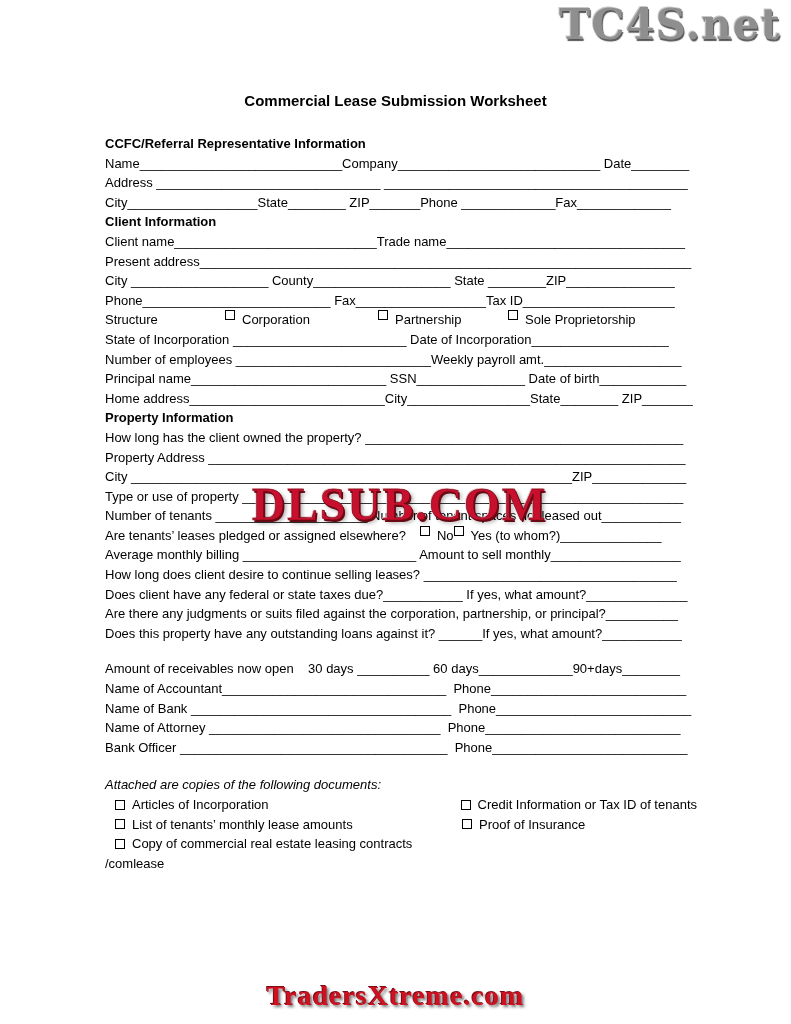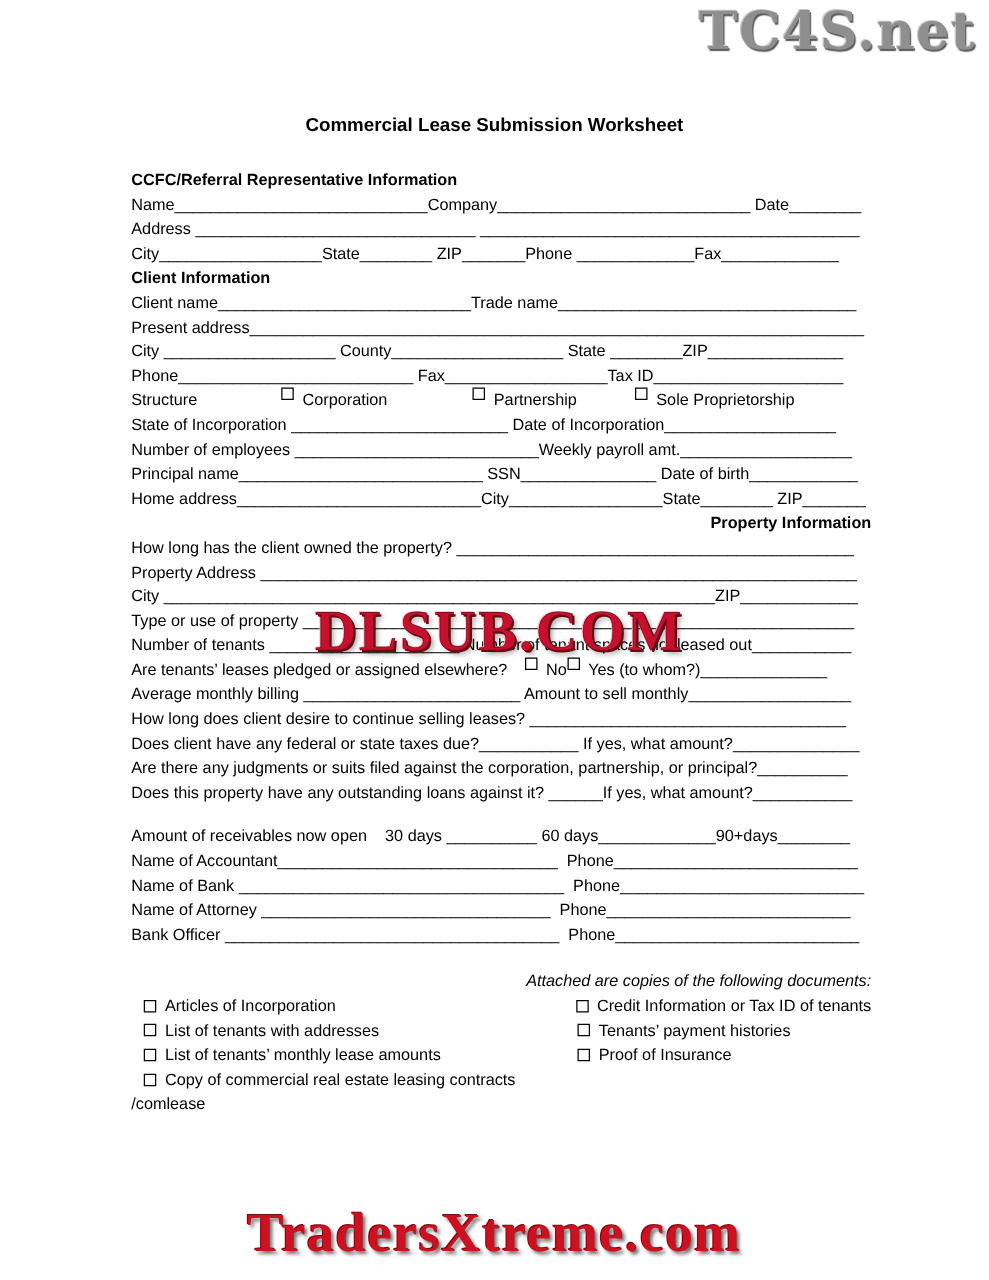--- a/index.html
+++ b/index.html
@@ -18,21 +18,21 @@
     position:absolute; top:92px; left:0; width:100%; text-align:center;
     font-size:15px; font-weight:bold; margin:0;
   }
   .content { position:absolute; left:105px; top:134px; width:592px; }
   h2.section {
     font-size:13px; font-weight:bold; margin:0; line-height:19.6px; height:19.6px;
   }
   .line { white-space:pre; line-height:19.6px; height:19.6px; }
   .row { display:flex; align-items:center; line-height:19.6px; height:19.6px; white-space:pre; }
   .mt24 { margin-top:24px; }
-  .mt18 { margin-top:18px;text-align:right; }
+  .mt18 { margin-top:18px; }
   .mt16 { margin-top:16px; }
   .cb {
     display:inline-block; width:8px; height:8px; border:1.3px solid #000;
     margin-right:7px; flex:0 0 auto; background:#fff;
   }
   .structure-label { display:inline-block; width:120px; }
   .opt { display:inline-flex; white-space:pre; }
   .opt-corp { width:125px; }
   .opt-part { width:130px;padding-left:28px; }
   .ml14 { margin-left:14px; }
@@ -44,21 +44,21 @@
   .watermark {
     position:absolute; left:252px; top:478px;
     font-family:"Liberation Serif", serif; font-weight:bold; font-size:46px;
     letter-spacing:2px; color:#c8102e;
     -webkit-text-stroke:0.5px #5a0810;
     text-shadow:1.5px 1.5px 0 #6b0a14, 3px 3px 4px rgba(0,0,0,0.35), -1px -1px 0 #f2b9c0;
     z-index:5;
   }
   .footer {
     position:absolute; bottom:12px; left:0; width:100%; text-align:center;
-    font-family:"Liberation Serif", serif; font-weight:bold; font-size:44px;
+    font-family:"Liberation Serif", serif; font-weight:bold; font-size:28px;
     color:#cf1020; letter-spacing:1px;
     text-shadow:2px 2px 3px rgba(90,90,90,0.85), -1px -1px 0 #7d0a14;
   }
 </style>
 </head>
 <body>
 
 <div class="page">
 
   <div class="logo">TC4S.net</div>
@@ -138,30 +138,20 @@
         <span>Articles of Incorporation</span>
       </span>
       <span class="doc-right">
         <span class="cb"></span>
         <span>Credit Information or Tax ID of tenants</span>
       </span>
     </div>
     <div class="doc-row">
       <span class="doc-left">
         <span class="cb"></span>
-        <span>List of tenants with addresses</span>
-      </span>
-      <span class="doc-right">
-        <span class="cb"></span>
-        <span>Tenants’ payment histories</span>
-      </span>
-    </div>
-    <div class="doc-row">
-      <span class="doc-left">
-        <span class="cb"></span>
         <span>List of tenants’ monthly lease amounts</span>
       </span>
       <span class="doc-right">
         <span class="cb"></span>
         <span>Proof of Insurance</span>
       </span>
     </div>
     <div class="doc-row">
       <span class="doc-left" style="width:auto;">
         <span class="cb"></span>

